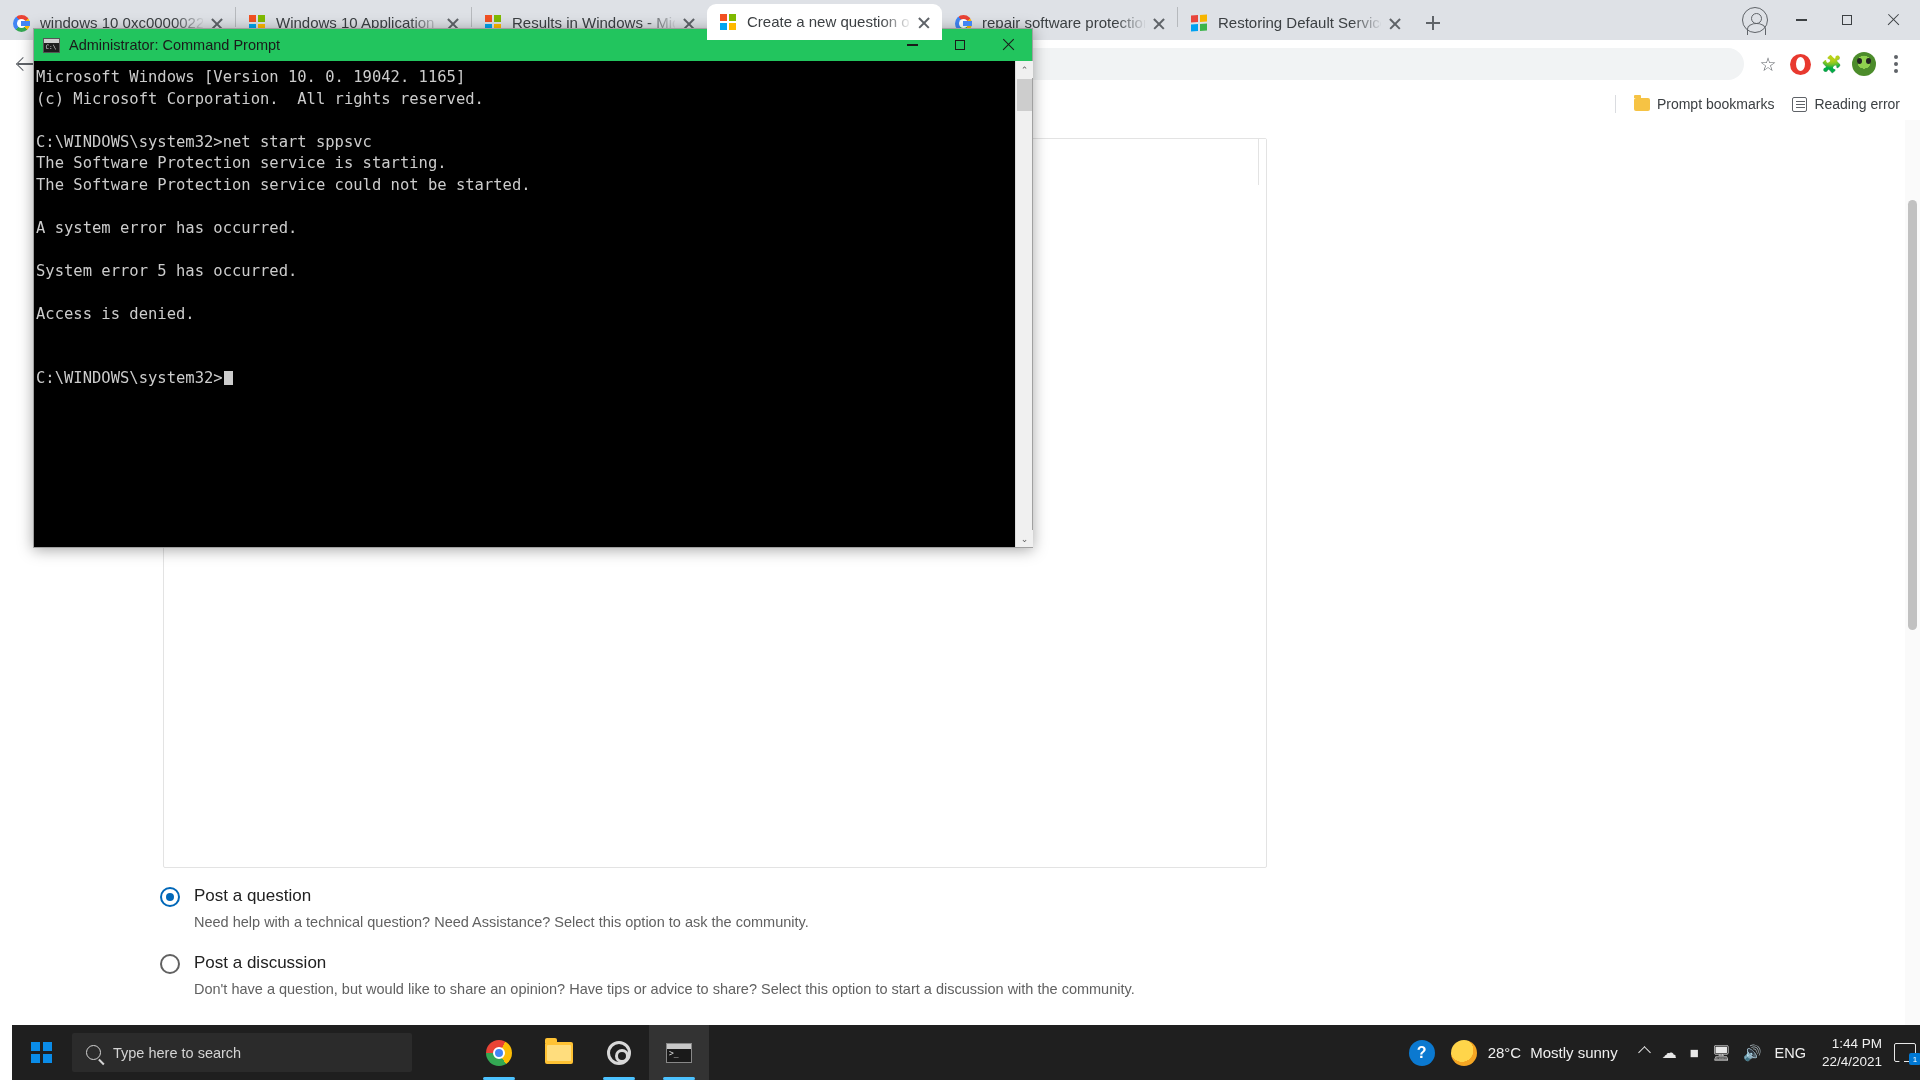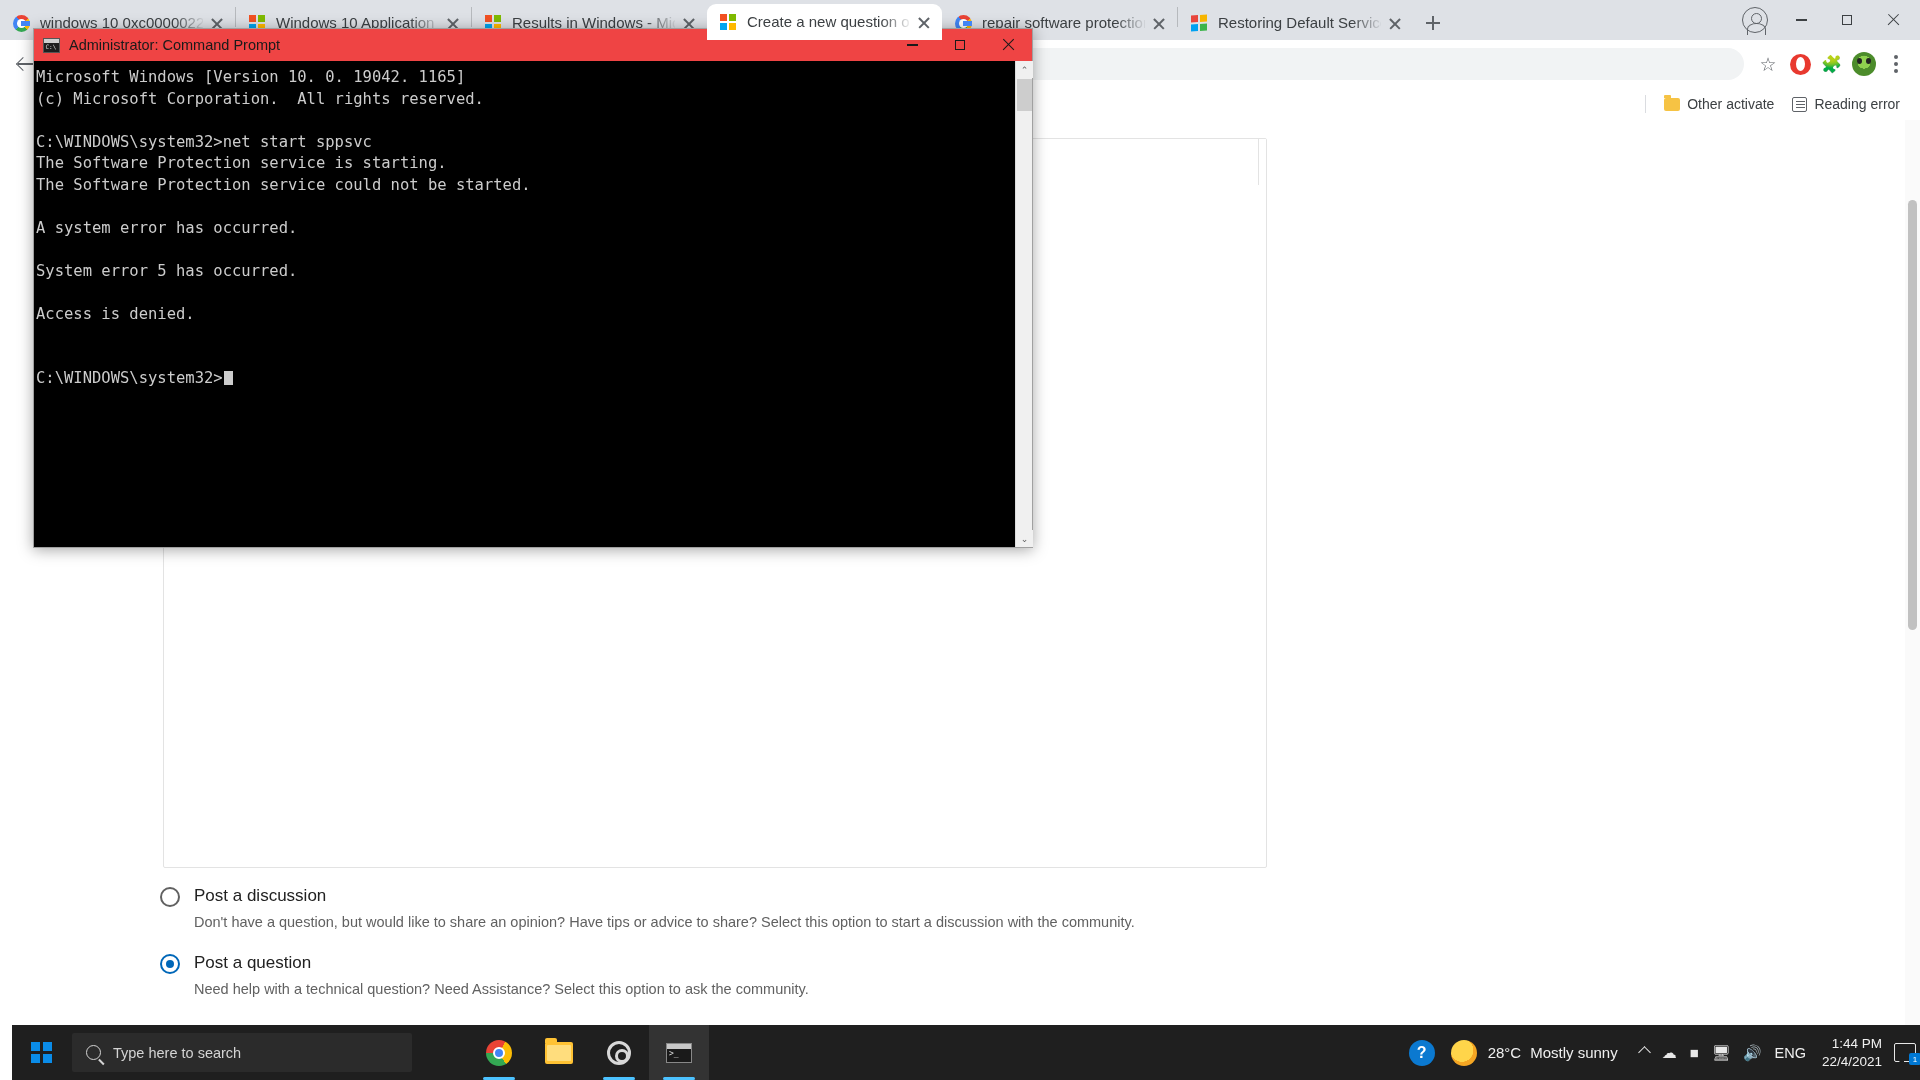--- a/index.html
+++ b/index.html
@@ -206,21 +206,21 @@
     background:#c1c1c1; border-radius:5px;
   }
 
   
   #cmd {
     position:absolute; left:33px; top:28px; width:1000px; height:520px;
     background:#000; box-shadow:0 2px 14px rgba(0,0,0,0.35);
     border:1px solid #a0a0a0;
   }
   .cmd-title {
-    height:32px; background:#ef4444; display:flex; align-items:center;
+    height:32px; background:#22c55e; display:flex; align-items:center;
     padding-left:9px; font-size:14.5px; color:#1a1a1a;
   }
   .cmd-ico {
     width:17px;height:15px;background:#1e1e1e;border:1px solid #555;margin-right:9px;
     position:relative;flex:0 0 17px;
   }
   .cmd-ico::before{content:'';position:absolute;left:0;top:0;right:0;height:4px;background:#cfcfcf;}
   .cmd-ico::after{content:'C:\\';position:absolute;left:1.5px;top:4px;font-size:6px;color:#ddd;
     font-family:"DejaVu Sans Mono", monospace; line-height:8px;}
   .cmd-ctrls { margin-left:auto; display:flex; height:32px; }
@@ -440,50 +440,50 @@
           <i></i>
         </span>
       </span>
   </div>
 
   <div class="bookmarks">
     <div class="bm-right">
       <span class="bm-divider"></span>
       <span class="bm-item">
         <span class="folder-icon"></span>
-        <span>Other activate</span>
+        <span>Prompt bookmarks</span>
       </span>
       <span class="bm-item">
         <span class="reading-icon"></span>
         <span>Reading error</span>
       </span>
     </div>
   </div>
 
   <div class="page">
 
     <div class="editor-frame">
       <div class="editor-toolbar-stub"></div>
     </div>
 
     <div class="radio-group">
+
+      <div class="radio-row">
+        <span class="radio checked"></span>
+        <span class="radio-texts">
+          <div class="radio-label">Post a question</div>
+          <div class="radio-desc">Need help with a technical question? Need Assistance? Select this option to ask the community.</div>
+        </span>
+      </div>
 
       <div class="radio-row">
         <span class="radio"></span>
         <span class="radio-texts">
           <div class="radio-label">Post a discussion</div>
           <div class="radio-desc">Don't have a question, but would like to share an opinion? Have tips or advice to share? Select this option to start a discussion with the community.</div>
-        </span>
-      </div>
-
-      <div class="radio-row">
-        <span class="radio checked"></span>
-        <span class="radio-texts">
-          <div class="radio-label">Post a question</div>
-          <div class="radio-desc">Need help with a technical question? Need Assistance? Select this option to ask the community.</div>
         </span>
       </div>
 
     </div>
 
 
     <div class="page-scrollbar">
       <div class="thumb"></div>
     </div>
   </div>

